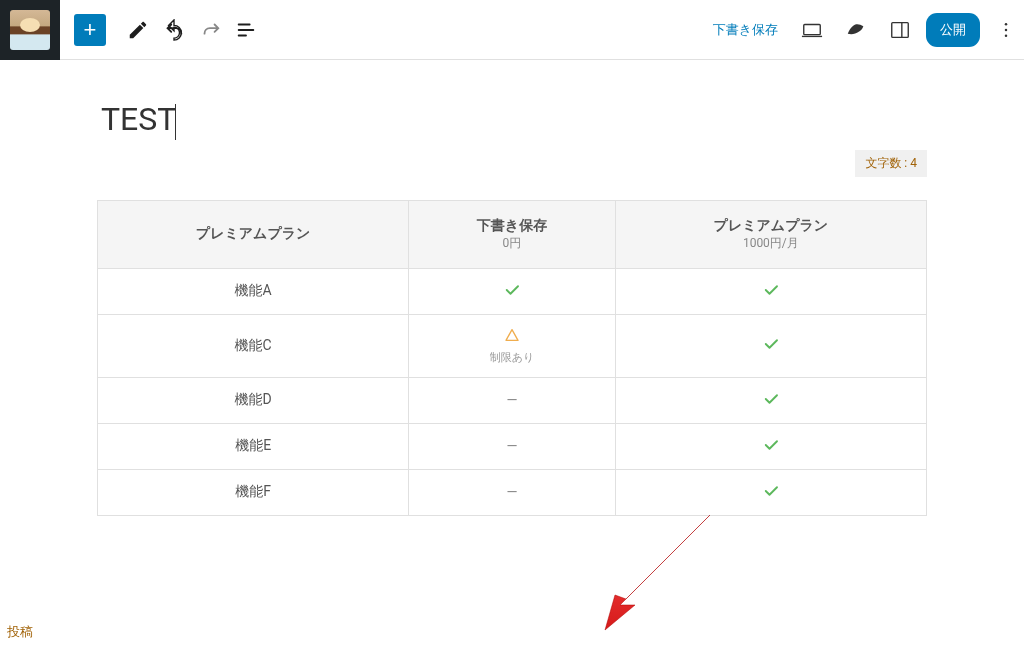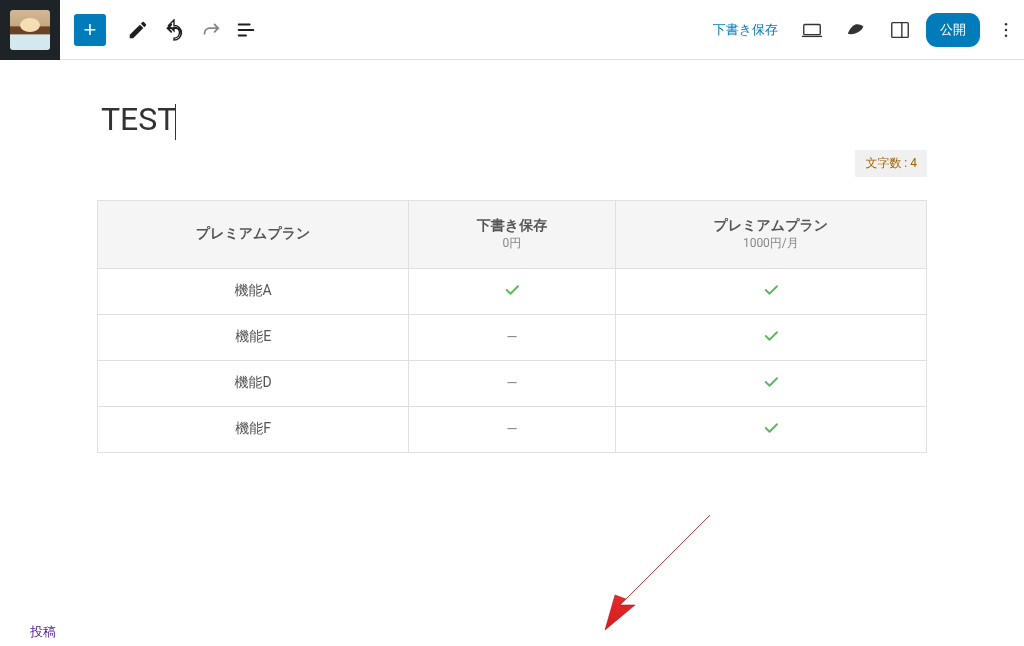--- a/index.html
+++ b/index.html
@@ -241,23 +241,23 @@
     }
     .arrow-annotation {
       position: absolute;
       left: 580px;
       top: 445px;
       pointer-events: none;
     }
     .footer-text {
       position: absolute;
       bottom: 5px;
-      left: 30px;
+      left: 7px;
       font-size: 13px;
-      color: #4c1d95;
+      color: #a16207;
     }
     ::-webkit-scrollbar {
       width: 16px;
     }
     ::-webkit-scrollbar-track {
       background: #f1f1f1;
     }
     ::-webkit-scrollbar-thumb {
       background: #c1c1c1;
       border-radius: 2px;
@@ -351,28 +351,37 @@
       <tr>
             <td>機能A</td>
             <td><svg class="check-icon" width="18" height="18" viewBox="0 0 24 24">
                 <path d="M5 12l5 5L20 7" stroke="#5cb85c" stroke-width="2.5" fill="none" stroke-linecap="round" stroke-linejoin="round"></path>
               </svg></td>
             <td><svg class="check-icon" width="18" height="18" viewBox="0 0 24 24">
                 <path d="M5 12l5 5L20 7" stroke="#5cb85c" stroke-width="2.5" fill="none" stroke-linecap="round" stroke-linejoin="round"></path>
               </svg></td>
           </tr>
           <tr>
-            <td>機能E</td>
-            <td><span class="dash-icon">―</span></td>
+            <td>機能C</td>
+            <td><svg class="tri-icon" width="16" height="16" viewBox="0 0 24 24">
+                <path d="M12 4 L21 20 L3 20 Z" stroke="#f0ad4e" stroke-width="2" fill="none" stroke-linejoin="round"></path>
+              </svg><span class="limit-note">制限あり</span></td>
             <td><svg class="check-icon" width="18" height="18" viewBox="0 0 24 24">
                 <path d="M5 12l5 5L20 7" stroke="#5cb85c" stroke-width="2.5" fill="none" stroke-linecap="round" stroke-linejoin="round"></path>
               </svg></td>
           </tr>
           <tr>
             <td>機能D</td>
+            <td><span class="dash-icon">―</span></td>
+            <td><svg class="check-icon" width="18" height="18" viewBox="0 0 24 24">
+                <path d="M5 12l5 5L20 7" stroke="#5cb85c" stroke-width="2.5" fill="none" stroke-linecap="round" stroke-linejoin="round"></path>
+              </svg></td>
+          </tr>
+          <tr>
+            <td>機能E</td>
             <td><span class="dash-icon">―</span></td>
             <td><svg class="check-icon" width="18" height="18" viewBox="0 0 24 24">
                 <path d="M5 12l5 5L20 7" stroke="#5cb85c" stroke-width="2.5" fill="none" stroke-linecap="round" stroke-linejoin="round"></path>
               </svg></td>
           </tr>
           <tr>
             <td>機能F</td>
             <td><span class="dash-icon">―</span></td>
             <td><svg class="check-icon" width="18" height="18" viewBox="0 0 24 24">
                 <path d="M5 12l5 5L20 7" stroke="#5cb85c" stroke-width="2.5" fill="none" stroke-linecap="round" stroke-linejoin="round"></path>

